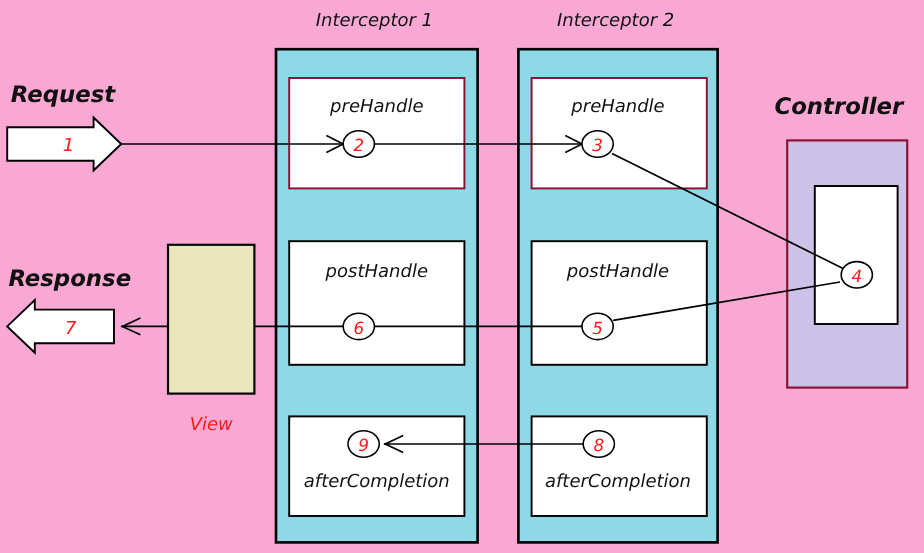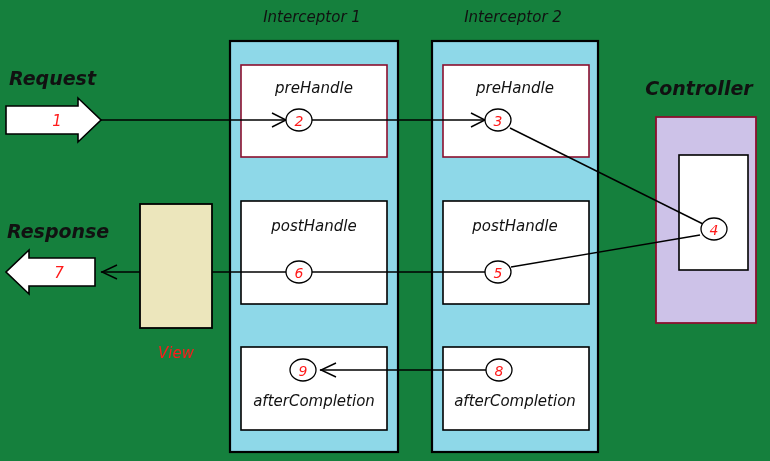--- a/index.html
+++ b/index.html
@@ -4,21 +4,21 @@
 <style>
   html, body {
     margin: 0;
     padding: 0;
     background: #ffffff;
   }
   #canvas {
     position: relative;
     width: 770px;
     height: 461px;
-    background: #15803d;
+    background: #f9a8d4;
     overflow: hidden;
     font-family: "DejaVu Sans", sans-serif;
   }
   #canvas svg {
     position: absolute;
     top: 0;
     left: 0;
   }
   .hand-label {
     font-family: "DejaVu Sans", sans-serif;

